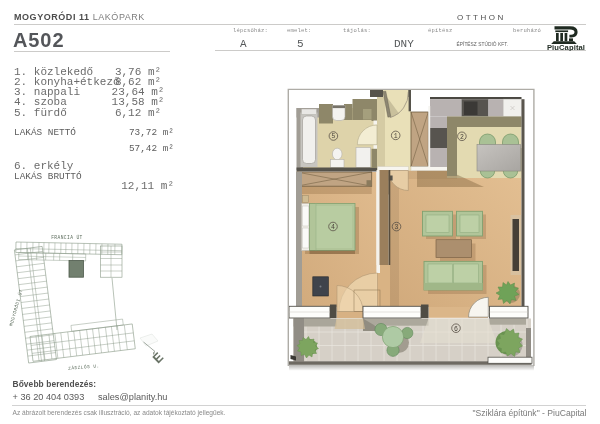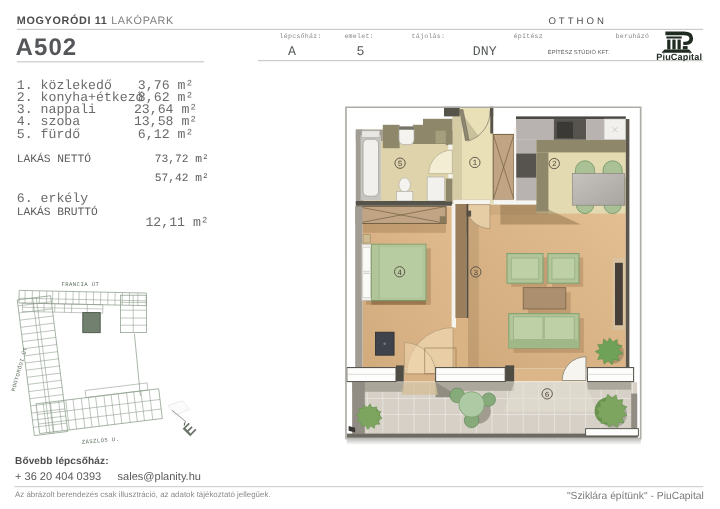--- a/index.html
+++ b/index.html
@@ -57,21 +57,21 @@
 <div class="abs room" style="left:102px;top:66.5px;line-height:10.32px;width:72px;text-align:center;">3,76 m²<br>8,62 m²<br>23,64 m²<br>13,58 m²<br>6,12 m²</div>
 
 <div class="abs mono" style="left:14px;top:126.5px;font-size:9.4px;color:#5d5d5d;">LAKÁS NETTÓ</div>
 <div class="abs mono" style="left:102px;top:126.5px;font-size:9.4px;color:#5d5d5d;width:72px;text-align:right;">73,72 m²</div>
 <div class="abs mono" style="left:14px;top:142.8px;font-size:9.4px;color:#5d5d5d;margin-top:28px;">LAKÁS BRUTTÓ</div>
 <div class="abs mono" style="left:102px;top:142.8px;font-size:9.4px;color:#5d5d5d;width:72px;text-align:right;">57,42 m²</div>
 
 <div class="abs room" style="left:14px;top:159.5px;">6. erkély</div>
 <div class="abs room" style="left:102px;top:159.5px;width:72px;text-align:right;margin-top:20px;">12,11 m²</div>
 
-<div class="abs" style="left:12.5px;top:379px;font-size:8.4px;font-weight:bold;color:#4f4f4f;letter-spacing:0.1px;">Bővebb lépcsőház:</div>
+<div class="abs" style="left:12.5px;top:379px;font-size:8.4px;font-weight:bold;color:#4f4f4f;letter-spacing:0.1px;">Bővebb berendezés:</div>
 <div class="abs" style="left:12.5px;top:391.5px;font-size:9.2px;color:#5a5a5a;">+ 36 20 404 0393</div>
 <div class="abs" style="left:98px;top:391.5px;font-size:9.2px;color:#5a5a5a;">sales@planity.hu</div>
 <div class="hl" style="left:12px;top:404.5px;width:574px;background:#d2d2d2;"></div>
 <div class="abs" style="left:12.5px;top:408.5px;font-size:6.6px;color:#8a8a8a;">Az ábrázolt berendezés csak illusztráció, az adatok tájékoztató jellegűek.</div>
 
 <div class="abs" style="right:13.5px;top:408px;font-size:8.6px;color:#7a7a7a;">"Sziklára építünk" - PiuCapital</div>
 
 <svg class="abs" style="left:0;top:0;" width="600" height="424" viewBox="0 0 600 424">
 <defs>
 <linearGradient id="tanG" x1="0" y1="1" x2="1" y2="0">

